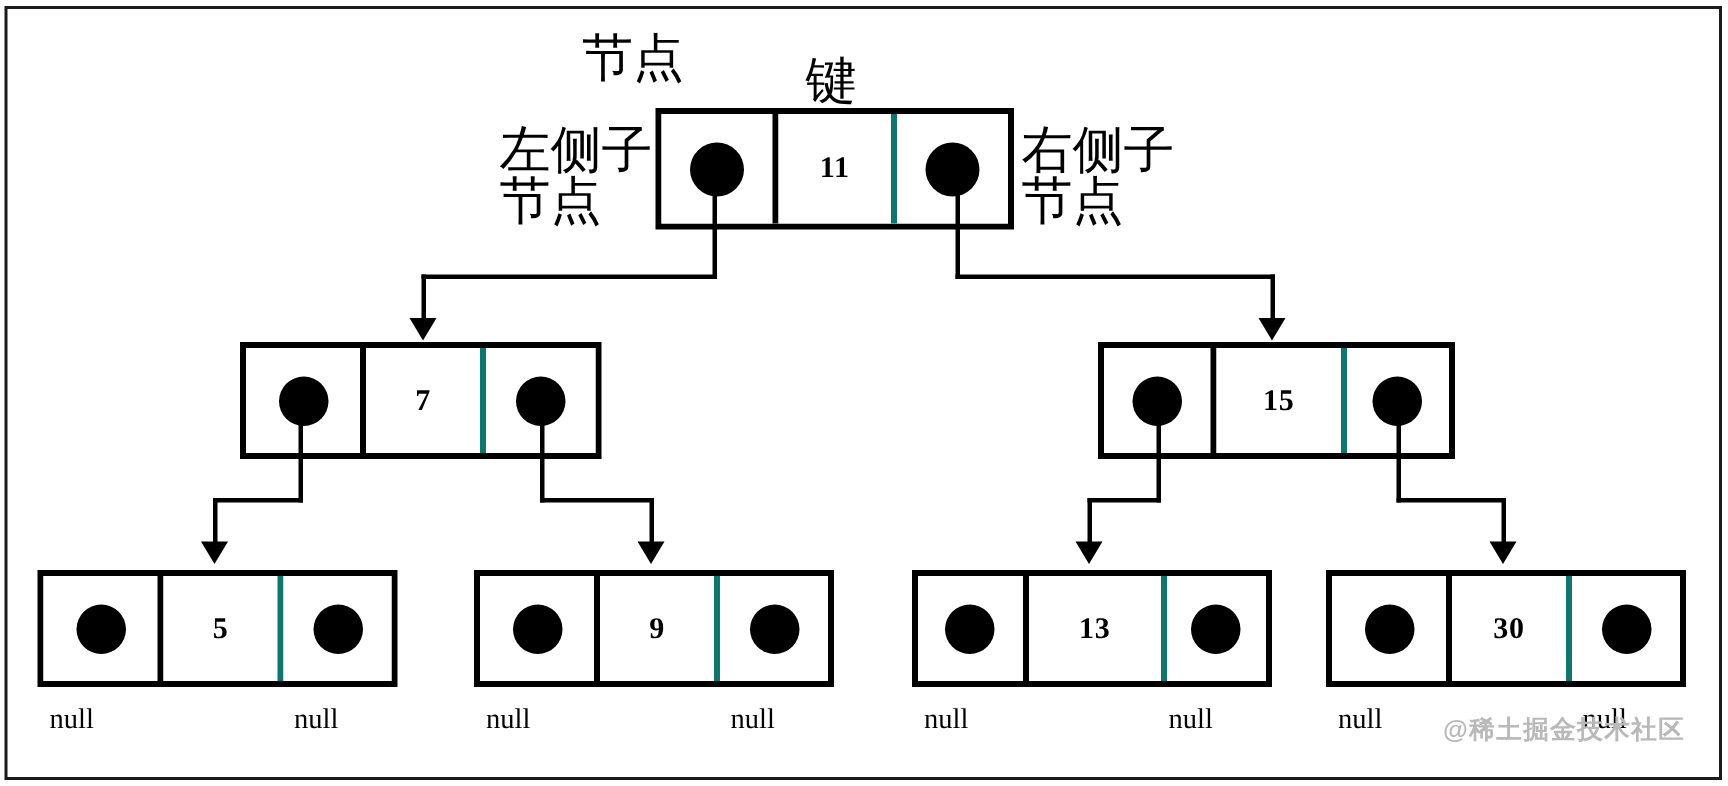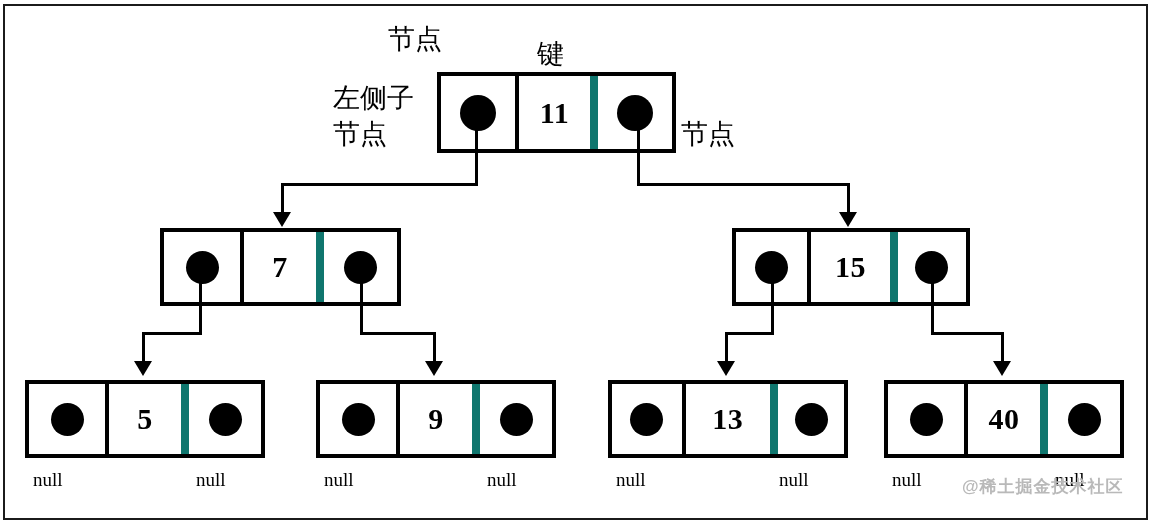--- a/index.html
+++ b/index.html
@@ -44,23 +44,23 @@
     position: relative;
     display: flex;
     align-items: center;
     justify-content: center;
     background: #ffffff;
   }
   .cell.ptr {
     border-right: 4px solid #000000;
   }
   .cell.key {
-    border-right: 8px solid #0f766e;
+    border-right: 4px solid #0f766e;
     font-weight: bold;
-    font-size: 30px;
+    font-size: 20px;
     color: #000000;
     letter-spacing: 0.5px;
   }
   .cell.ptr-last {
     border-right: none;
   }
   .dot {
     width: 36px;
     height: 36px;
     border-radius: 50%;
@@ -85,21 +85,21 @@
   }
 
   
   .label {
     position: absolute;
     color: #000000;
     font-family: "Liberation Serif", "DejaVu Serif", serif;
     white-space: pre;
   }
   .cn-label {
-    font-size: 27px;
+    font-size: 34px;
     line-height: 31px;
     font-weight: 400;
   }
   .null-label {
     font-size: 19px;
     line-height: 28px;
   }
   .watermark {
     position: absolute;
     font-size: 17px;
@@ -112,23 +112,24 @@
 <body>
 
 <div id="canvas">
 
   <div id="frame"></div>
 
   <div class="label cn-label" style="left:388px; top:24px;">节点</div>
 
   <div class="label cn-label" style="left:537px; top:39px;">键</div>
 
-  <div class="label cn-label" style="left:333px; top:85px;font-family:Liberation Mono, monospace;">左侧子</div>
+  <div class="label cn-label" style="left:333px; top:85px;">左侧子</div>
   <div class="label cn-label" style="left:333px; top:119px;">节点</div>
 
+  <div class="label cn-label" style="left:681px; top:85px;">右侧子</div>
   <div class="label cn-label" style="left:681px; top:119px;">节点</div>
 
   <div class="node" style="left:437px; top:72px; width:239px; height:81px;">
     <div class="cell ptr" style="width:78px;">
       <span class="dot"></span>
     </div>
     <div class="cell key" style="width:79px;">11</div>
     <div class="cell ptr-last" style="width:74px;">
       <span class="dot"></span>
     </div>
@@ -217,21 +218,21 @@
       <span class="dot sm"></span>
     </div>
   </div>
   <div class="label null-label" style="left:616px; top:466px;">null</div>
   <div class="label null-label" style="left:779px; top:466px;">null</div>
 
   <div class="node" style="left:884px; top:380px; width:240px; height:78px;">
     <div class="cell ptr" style="width:80px;">
       <span class="dot sm"></span>
     </div>
-    <div class="cell key" style="width:80px;">40</div>
+    <div class="cell key" style="width:80px;">30</div>
     <div class="cell ptr-last" style="width:72px;">
       <span class="dot sm"></span>
     </div>
   </div>
   <div class="label null-label" style="left:892px; top:466px;">null</div>
   <div class="label null-label" style="left:1055px; top:466px;">null</div>
 
   <div class="watermark" style="left:962px; top:475px;font-weight:bold;">@稀土掘金技术社区</div>
 
 </div>

